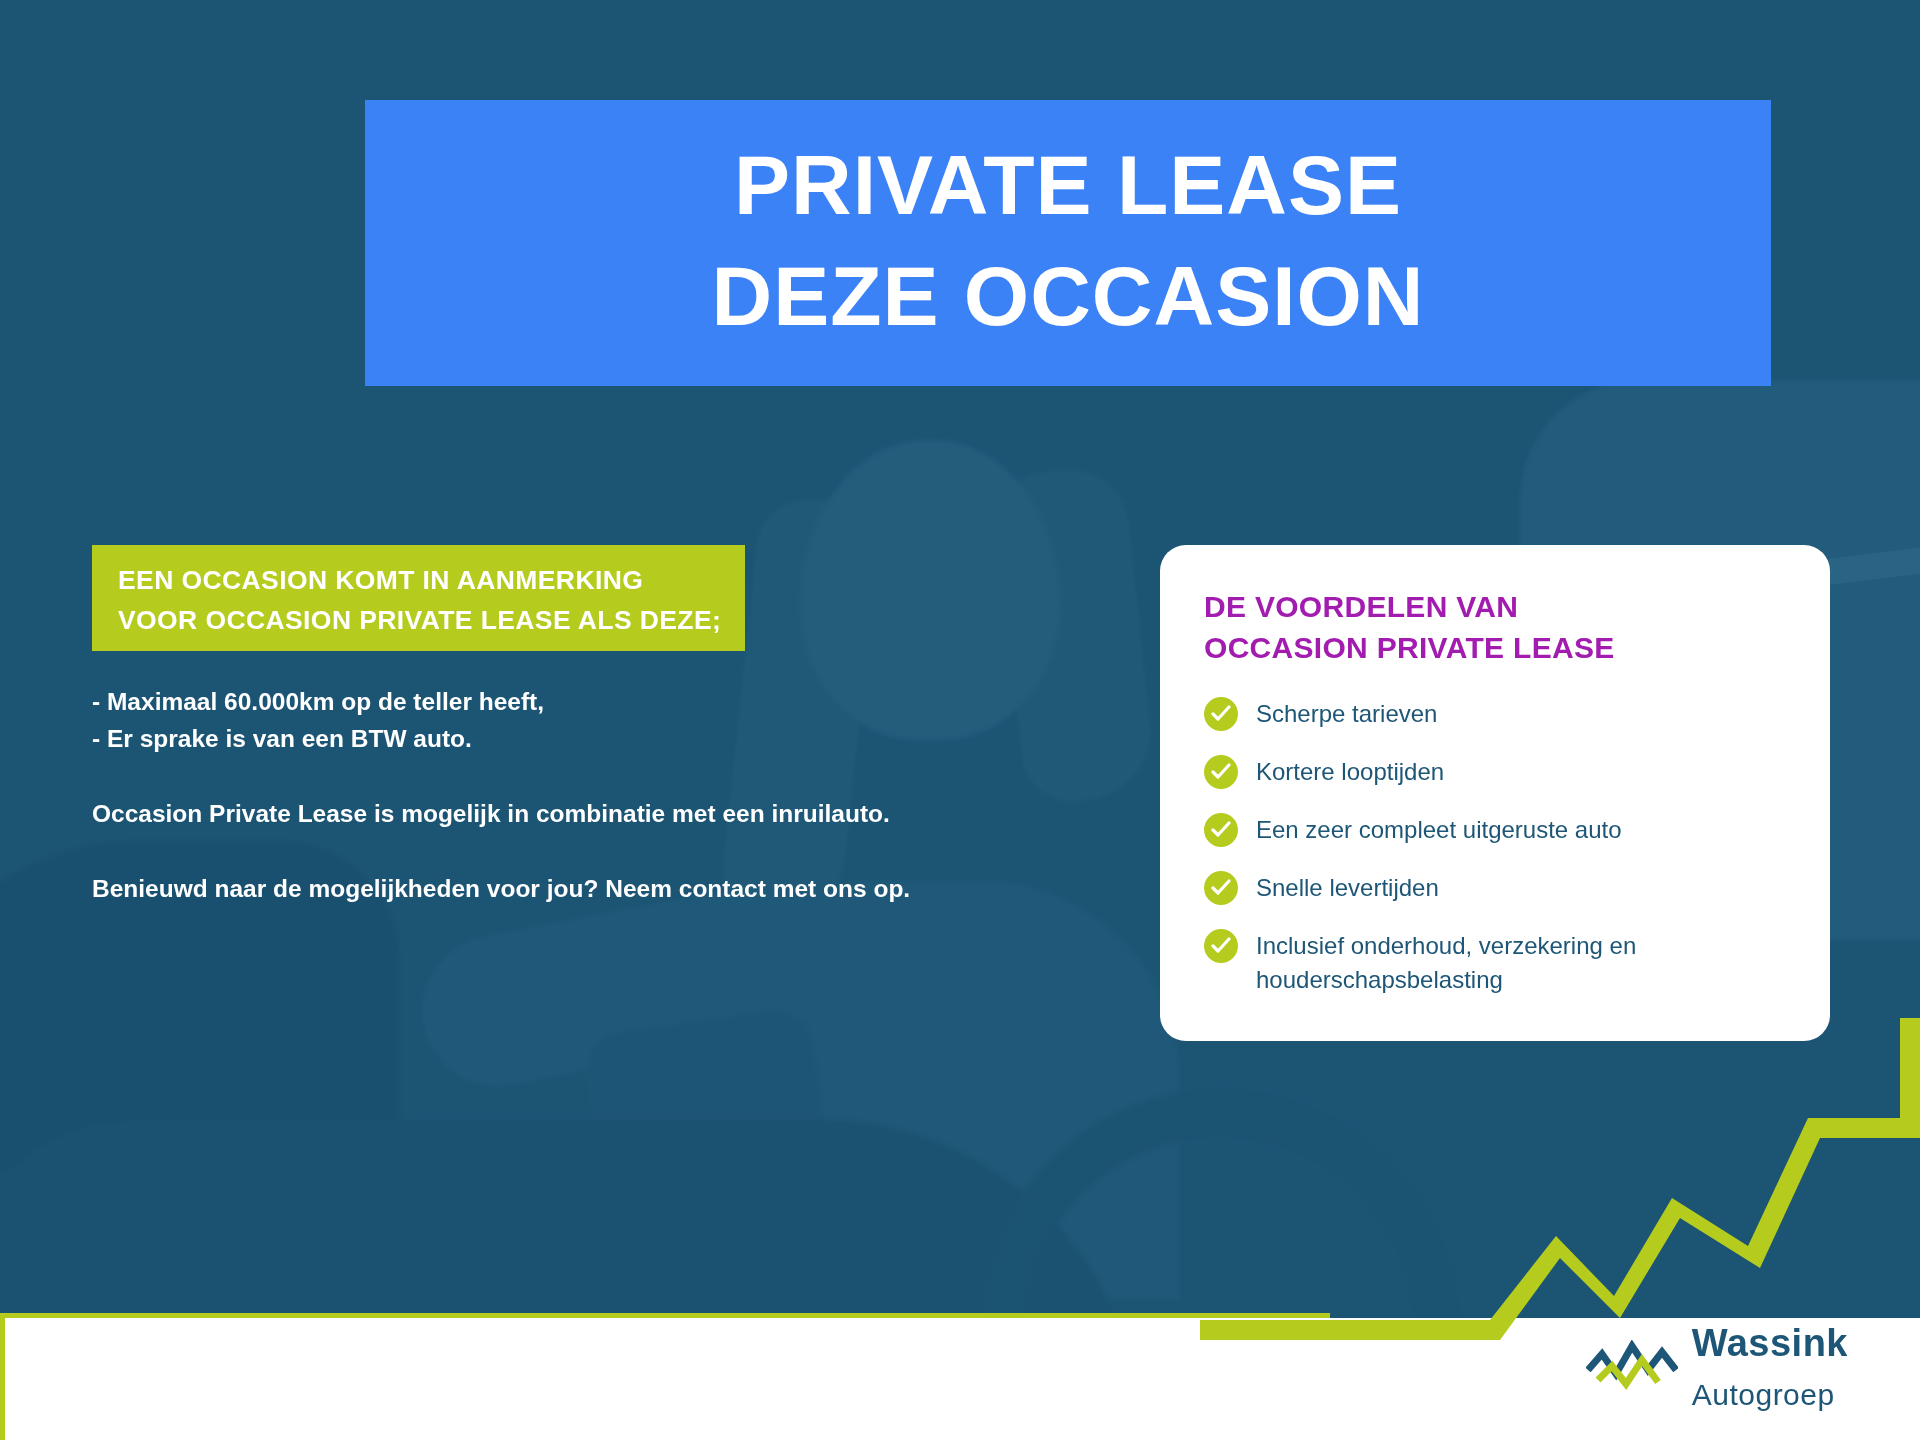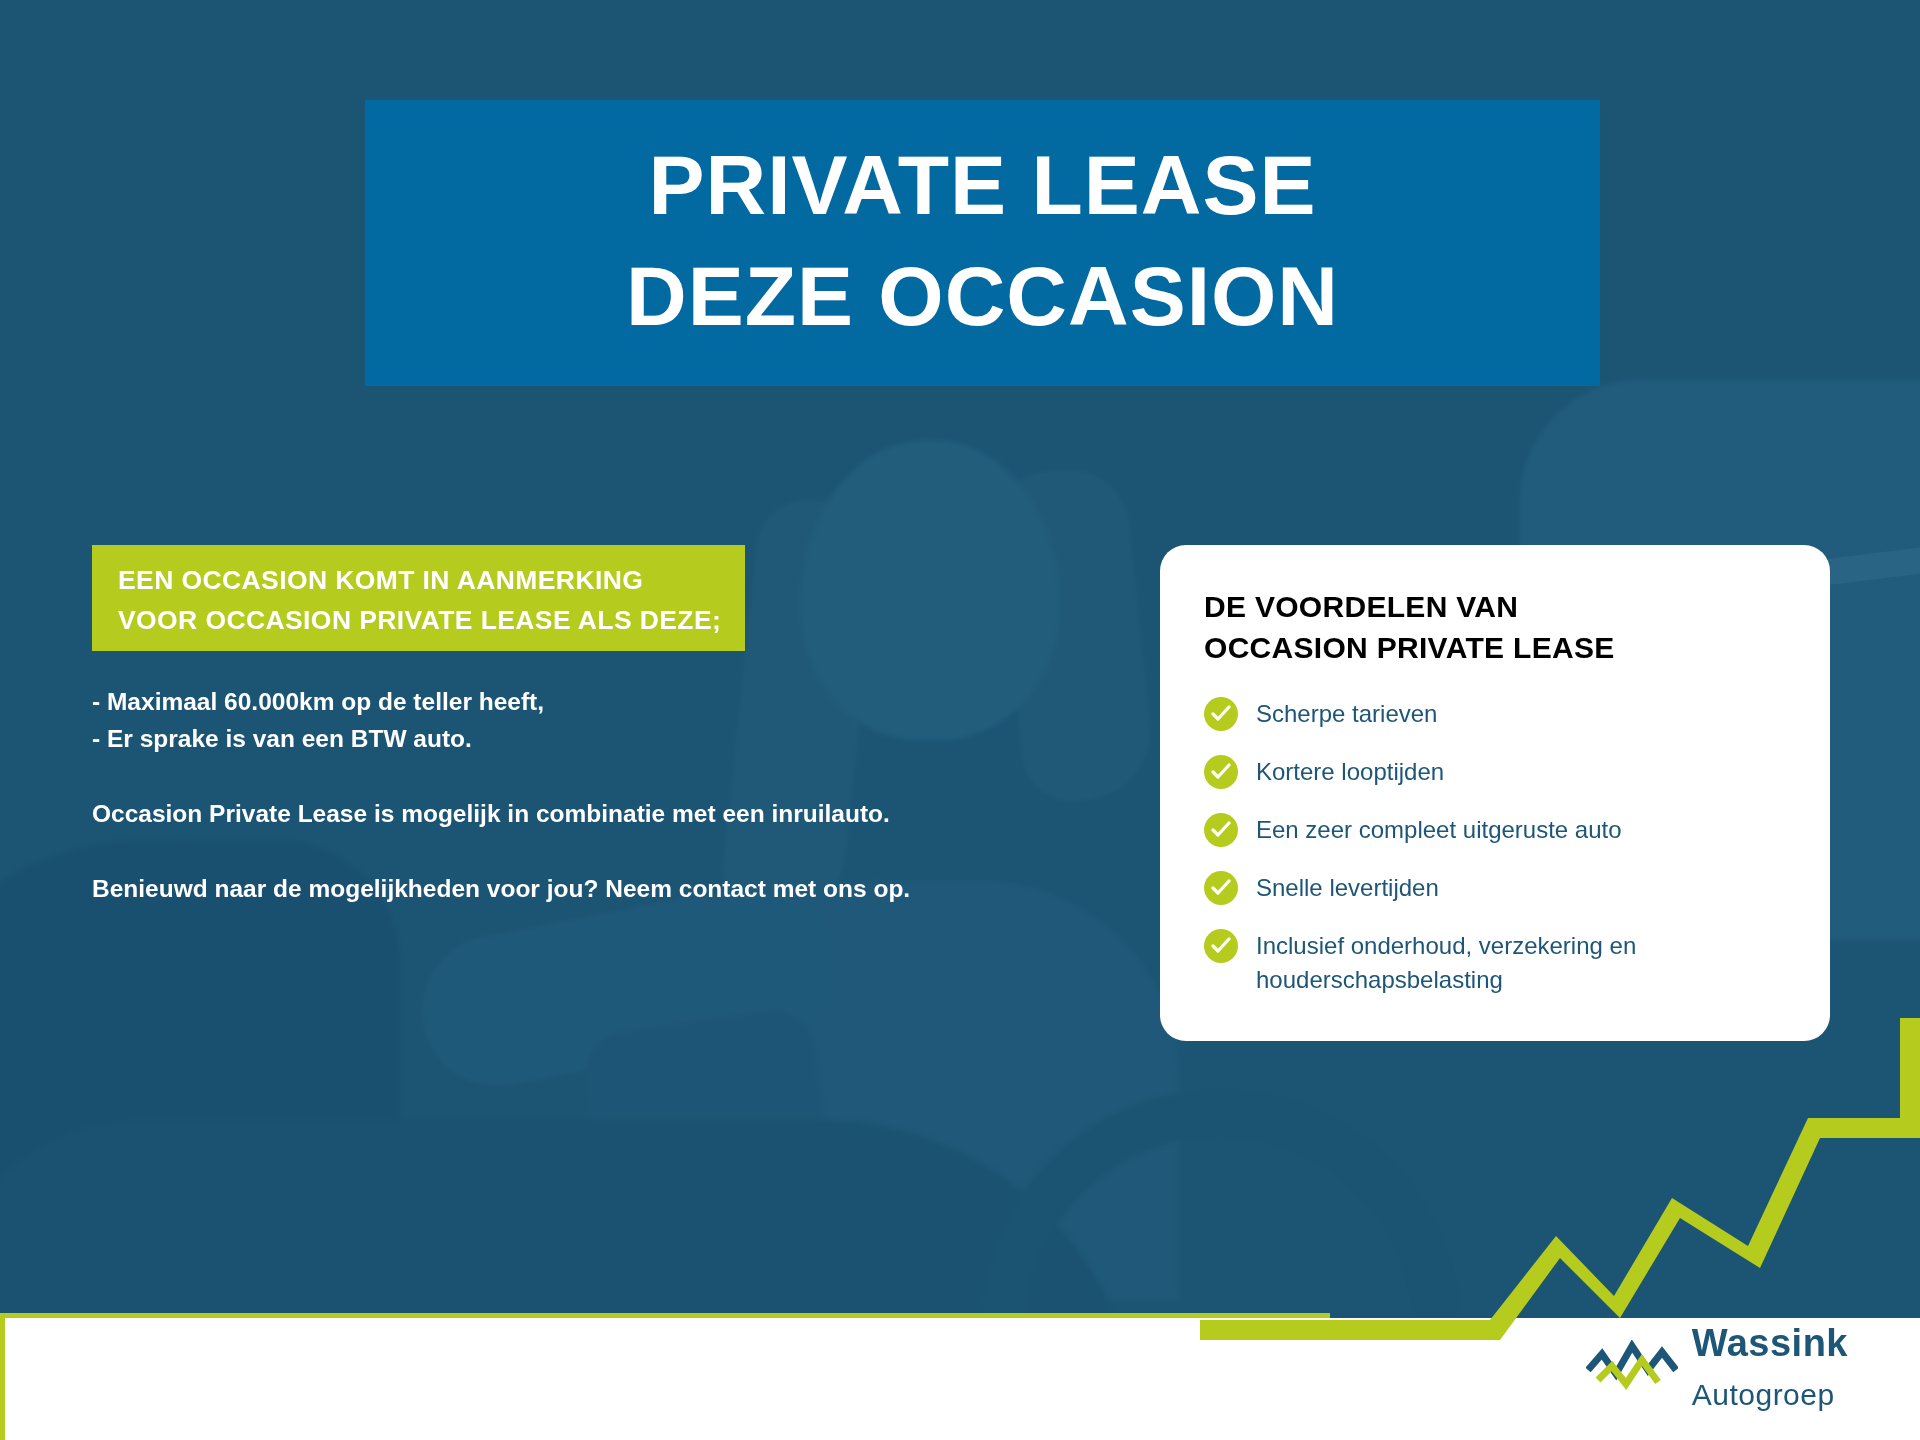--- a/index.html
+++ b/index.html
@@ -117,22 +117,22 @@
     position: absolute;
     right: 0; bottom: 92px;
     width: 720px; height: 330px;
     pointer-events: none;
   }
 
   
   .title-block {
     position: absolute;
     left: 365px; top: 100px;
-    width: 1235px;
-    background: #0369a1;
+    width: 1406px;
+    background: #3b82f6;
     padding: 30px 40px 34px;
   }
   .title-block .line {
     color: #ffffff;
     font-weight: bold;
     font-size: 84px;
     line-height: 1.32;
     letter-spacing: 1px;
     text-align: center;
     white-space: nowrap;
@@ -177,21 +177,21 @@
     
     content: "";
     position: absolute;
     left: 0; top: -10px;
     width: 100%; height: 18px;
     background: #b5cc1f;
     border-radius: 20px 20px 0 0;
     z-index: -1;
   }
   .card-title {
-    color: #000000;
+    color: #a21caf;
     font-weight: bold;
     font-size: 30px;
     line-height: 1.36;
     letter-spacing: .3px;
     margin-bottom: 26px;
   }
   .benefit {
     display: flex;
     align-items: flex-start;
     gap: 18px;

